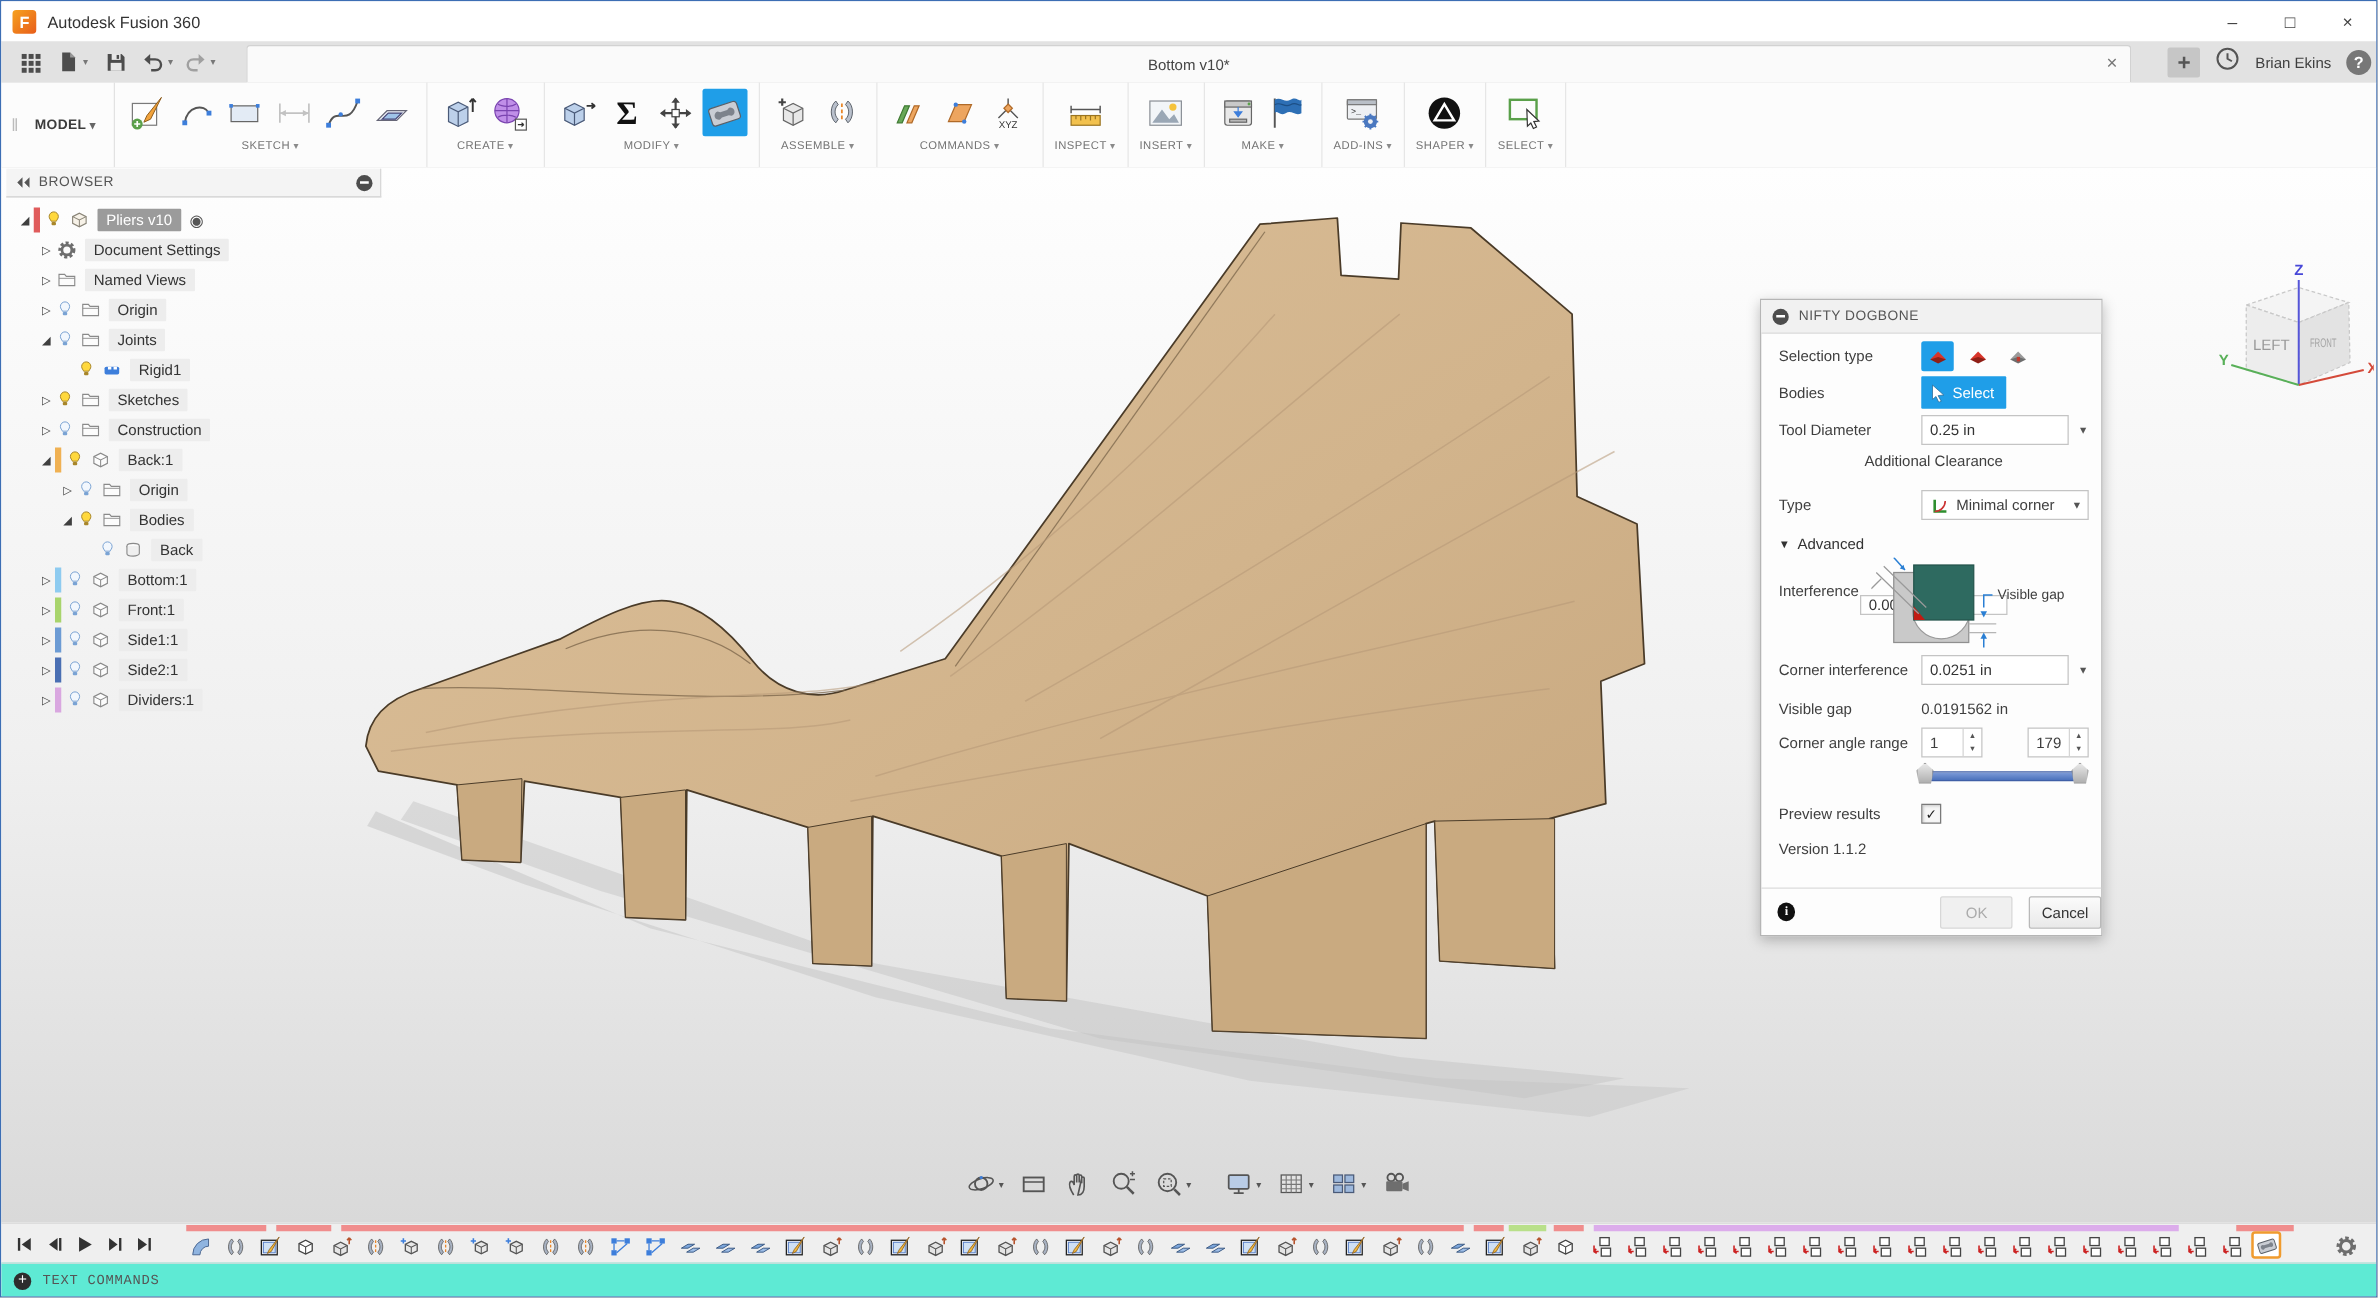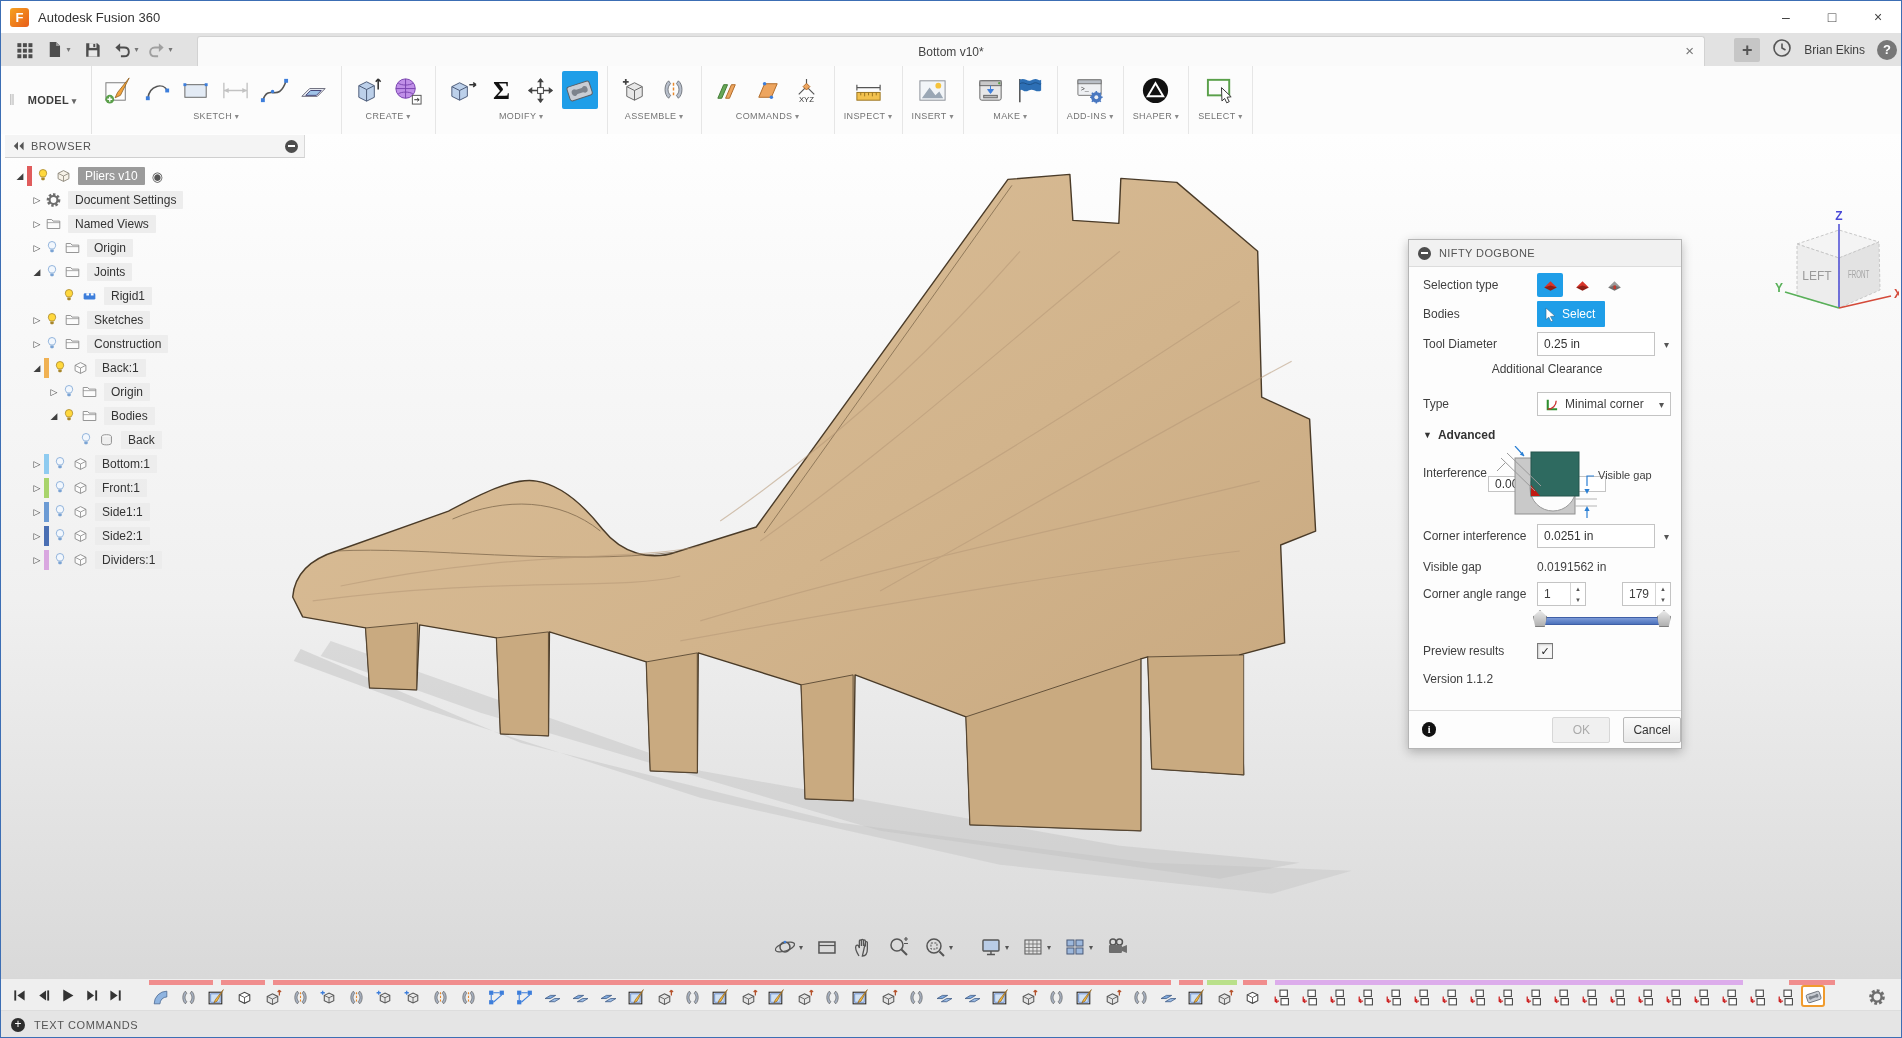--- a/index.html
+++ b/index.html
@@ -77,21 +77,21 @@
   .sel-btn svg{width:19px;height:19px;}
   .sel-btn.on{background:#1f9ee8;}
   .blue-btn{height:26px;padding:0 10px 0 7px;background:#1f9ee8;color:#fff;display:flex;align-items:center;gap:5px;border-radius:1px;}
   .blue-btn svg{width:13px;height:15px;}
   .d-input{height:22px;width:100px;border:1px solid #c4c4c4;background:#fff;padding:0 6px;display:flex;align-items:center;color:#333;}
   .d-caret{margin-left:9px;font-size:10px;color:#555;}
   .d-select{height:24px;width:134px;border:1px solid #c4c4c4;background:#fff;display:flex;align-items:center;padding:0 6px;box-sizing:border-box;}
   .d-select svg{width:15px;height:15px;margin-right:6px;}
   .d-select .d-caret{margin-left:auto;}
   .adv-arrow{font-size:9px;color:#333;margin-right:6px;}
-  .adv-label{font-weight:bold;color:#333;}
+  .adv-label{font-weight:normal;color:#333;}
   .spin{height:22px;border:1px solid #c4c4c4;background:#fff;display:flex;align-items:stretch;}
   .spin-val{width:26px;display:flex;align-items:center;padding-left:6px;}
   .spin-btns{width:14px;border-left:1px solid #d5d5d5;display:flex;flex-direction:column;}
   .spin-btns span{flex:1;font-size:6px;color:#555;display:flex;align-items:center;justify-content:center;}
   .slider-track{position:absolute;left:7px;right:7px;top:7px;height:6px;border-radius:3px;
                 background:linear-gradient(#7d9bd8,#4c72bc);border:1px solid #3f5fa6;}
   .slider-handle{position:absolute;top:0;width:14px;height:17px;background:linear-gradient(#e8e8e8,#b0b0b0);
                  border:1px solid #7d7d7d;box-sizing:border-box;
                  clip-path:polygon(50% 0,100% 38%,84% 100%,16% 100%,0 38%);}
   .checkbox{width:14px;height:14px;border:1px solid #7a7a7a;background:#f6f6f6;box-shadow:inset 1px 1px 2px #ccc;
@@ -115,22 +115,22 @@
   .tl-controls{position:absolute;left:8px;top:6px;display:flex;gap:3px;}
   .tl-ctl{width:21px;height:20px;display:flex;align-items:center;justify-content:center;}
   .tl-ctl svg{width:17px;height:17px;}
   .tl-bar{position:absolute;top:1px;height:5px;}
   .tl-icon{position:absolute;top:8px;width:22px;height:20px;display:flex;align-items:center;justify-content:center;}
   .tl-icon svg{width:19px;height:19px;}
   .tl-icon.tl-active{border:2px solid #f09b2e;border-radius:3px;background:#fff;top:6px;width:24px;height:22px;box-sizing:border-box;}
   .tl-gear{position:absolute;right:14px;top:8px;width:20px;height:20px;}
   .tl-gear svg{width:20px;height:20px;}
   
-  .statusbar{position:absolute;left:0;top:1009px;right:0;height:27px;background:#e5e5e5;border-top:1px solid #ddd;
-             display:flex;align-items:center;}
+  .statusbar{position:absolute;left:0;top:1009px;right:0;height:27px;background:#5eead4;border-top:1px solid #ddd;
+             display:flex;align-items:center;font-family:Liberation Mono, monospace;}
   .circle-plus{width:14px;height:14px;border-radius:50%;background:#2d2d2d;position:relative;margin-left:10px;flex:none;}
   .circle-plus::before{content:"+";position:absolute;left:0;top:-1px;width:14px;height:14px;color:#fff;font-size:12px;
                        display:flex;align-items:center;justify-content:center;}
   .sb-label{font-size:11px;color:#555;letter-spacing:.6px;margin-left:9px;}
 </style>
 </head>
 <body>
 
 <div class="app">
 

